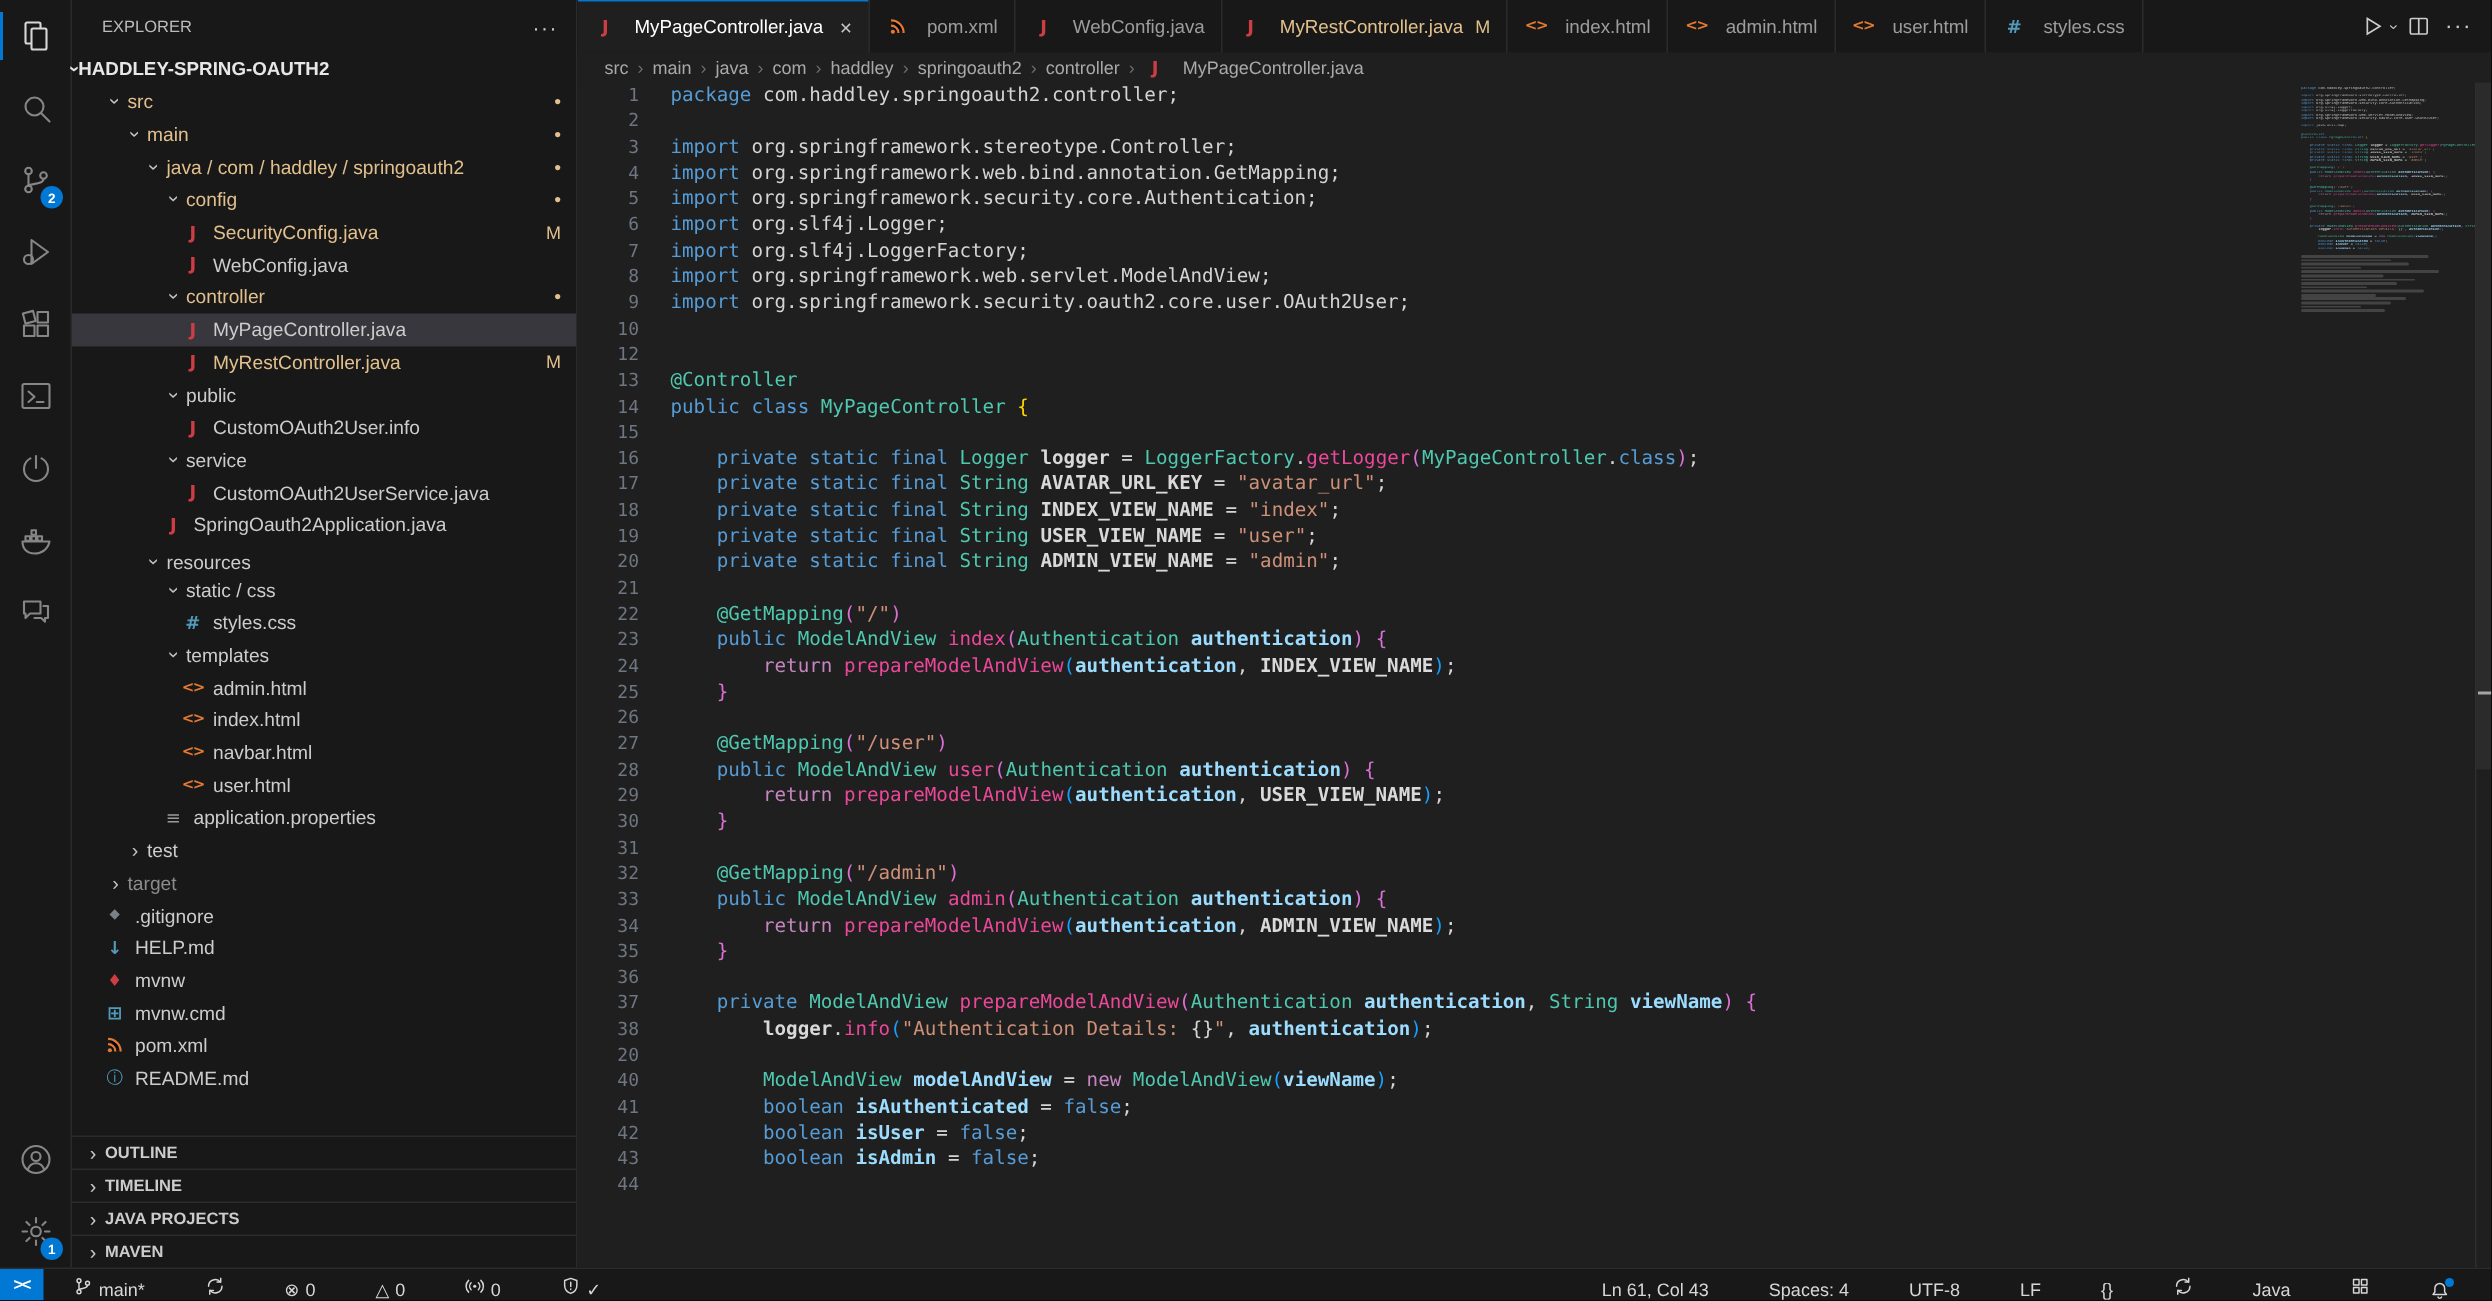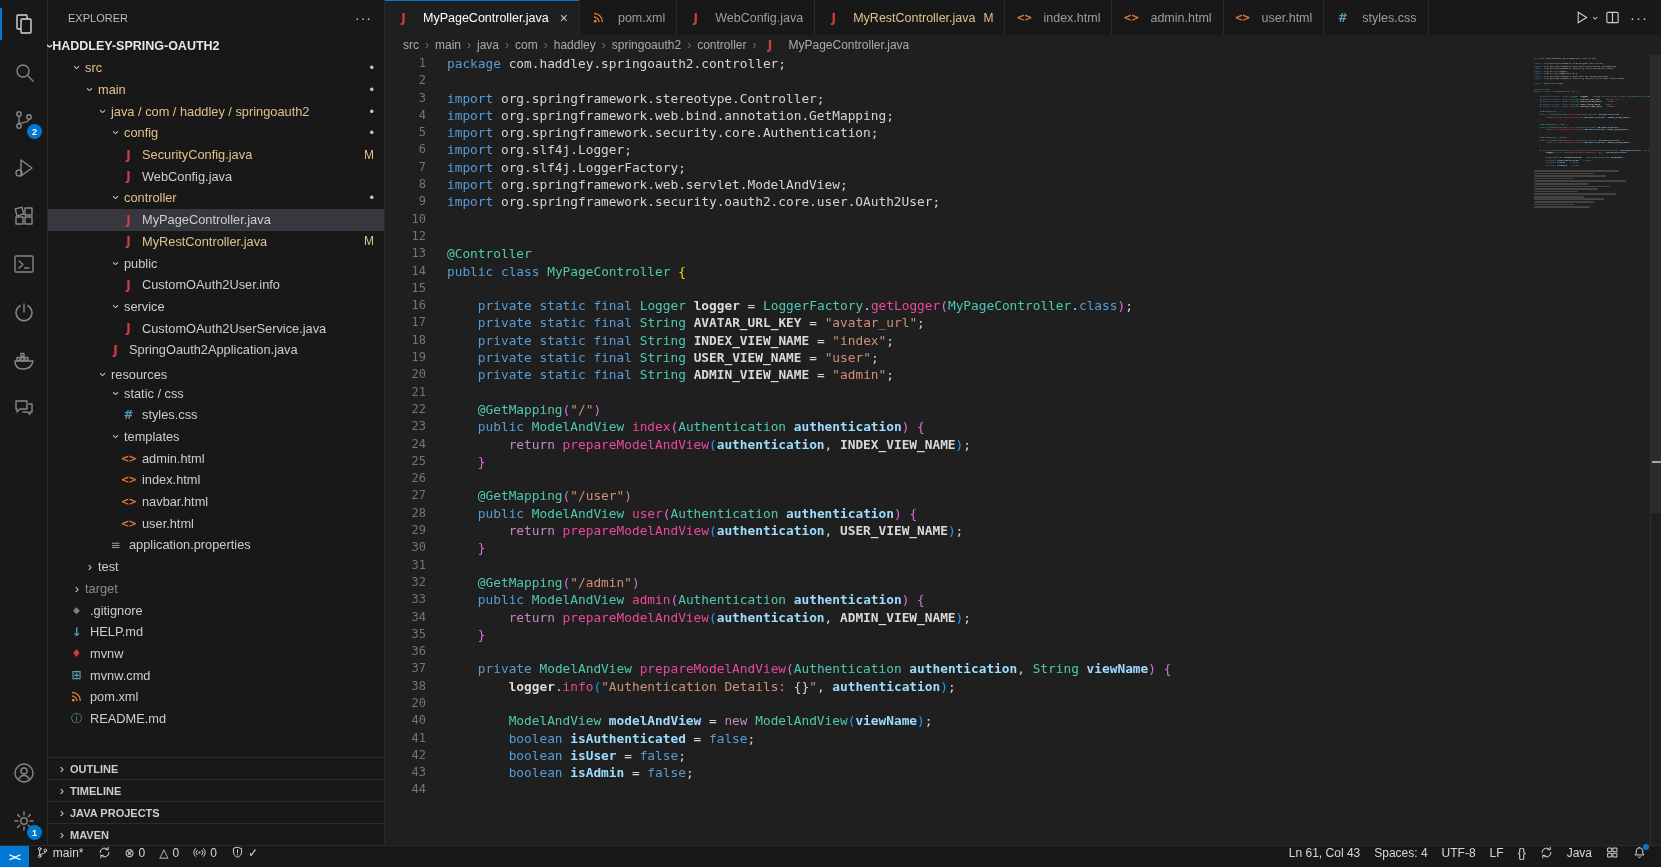--- a/index.html
+++ b/index.html
@@ -106,21 +106,21 @@
   .mm-bar { height:1.7px; margin-bottom:.9px; background:#4a4a4a; border-radius:1px; }
   .overview-ruler { width:11px; flex:none; position:relative; border-left:1px solid rgba(255,255,255,.07); cursor:pointer; }
   .or-slider { position:absolute; left:0; right:0; top:0; height:458px; background:rgba(121,121,121,.14); }
   .or-cursor { position:absolute; left:1px; right:0; top:406px; height:2px; background:#a6a6a6; }
 
   
   .statusbar { height:22px; flex:none; background:#181818; border-top:1px solid #2b2b2b;
                display:flex; align-items:stretch; font-size:12px; color:#d7d7d7; }
   .sb-left { display:flex; align-items:stretch; }
   .sb-right { margin-left:auto; display:flex; align-items:stretch; padding-right:8px; }
-  .sb-item { display:flex; align-items:flex-start; gap:4px; padding:0 7px; cursor:pointer; white-space:nowrap; }
+  .sb-item { display:flex; align-items:flex-end; gap:4px; padding:0 20px; cursor:pointer; white-space:nowrap; }
   .sb-item svg { width:13px; height:13px; stroke:currentColor; fill:none; stroke-width:1.2;
                  stroke-linecap:round; stroke-linejoin:round; }
   .remote-chip { background:#0078d4; color:#ffffff; display:flex; align-items:center;
                  padding:0 9px; font-weight:bold; font-size:11px; letter-spacing:-1px; cursor:pointer; }
   .glyph { font-size:12px; }
   .bell-wrap { position:relative; display:flex; align-items:center; }
   .bell-dot { position:absolute; top:-2px; right:-3px; width:6px; height:6px; border-radius:50%; background:#0078d4; }
 </style>
 </head>
 <body>

